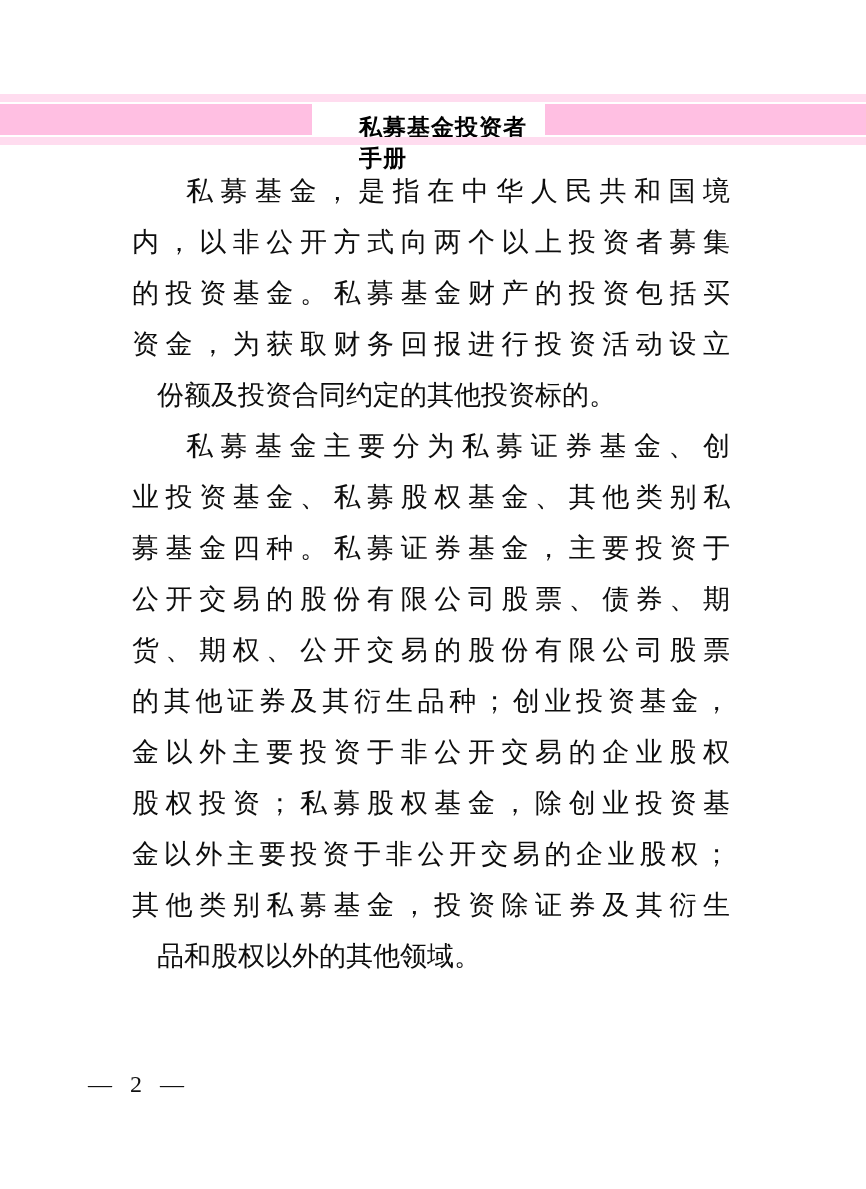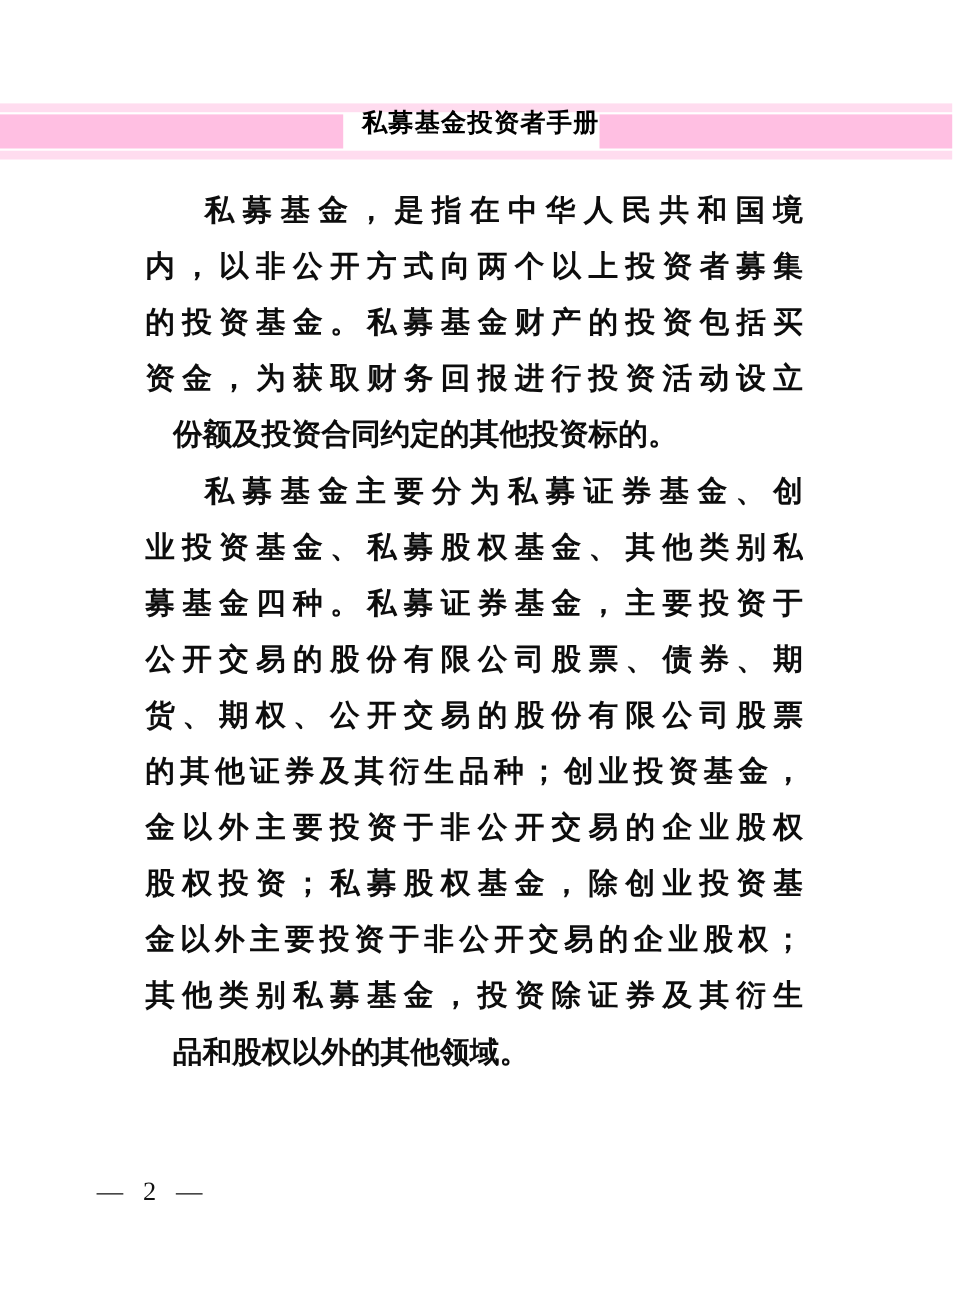--- a/index.html
+++ b/index.html
@@ -37,50 +37,50 @@
     top: 104px;
     height: 31px;
     background: var(--band-pink);
   }
   .band-left  { left: 0;      width: 312px; }
   .band-right { left: 545px;  right: 0; }
 
   .running-title {
     position: absolute;
     left: 312px;
-    top: 96px;
+    top: 112px;
     width: 233px;
     height: 31px;
     margin: 0;
     line-height: 31px;
-    text-align: right;
+    text-align: left;
     font-family: "Liberation Sans", "DejaVu Sans", sans-serif;
     font-weight: bold;
     font-size: 23px;
     letter-spacing: 1px;
     color: #000000;
+    padding-left: 47px;
   }
 
   
   .body-text {
     position: absolute;
     left: 132px;
     top: 166px;
     width: 598px;
     font-size: 27px;
     color: #0d0d0d;
   }
   .line {
     height: 51px;
     line-height: 51px;
     text-align: justify;
     text-align-last: justify;
     text-justify: inter-character;
     overflow: hidden;
-    font-weight: bold;
   }
   .line.indent   { text-indent: 2em; }
   .line.para-end { text-align-last: left; margin-left: 25px; }
 
   
   .page-number {
     position: absolute;
     left: 88px;
     top: 1071px;
     font-size: 24px;

